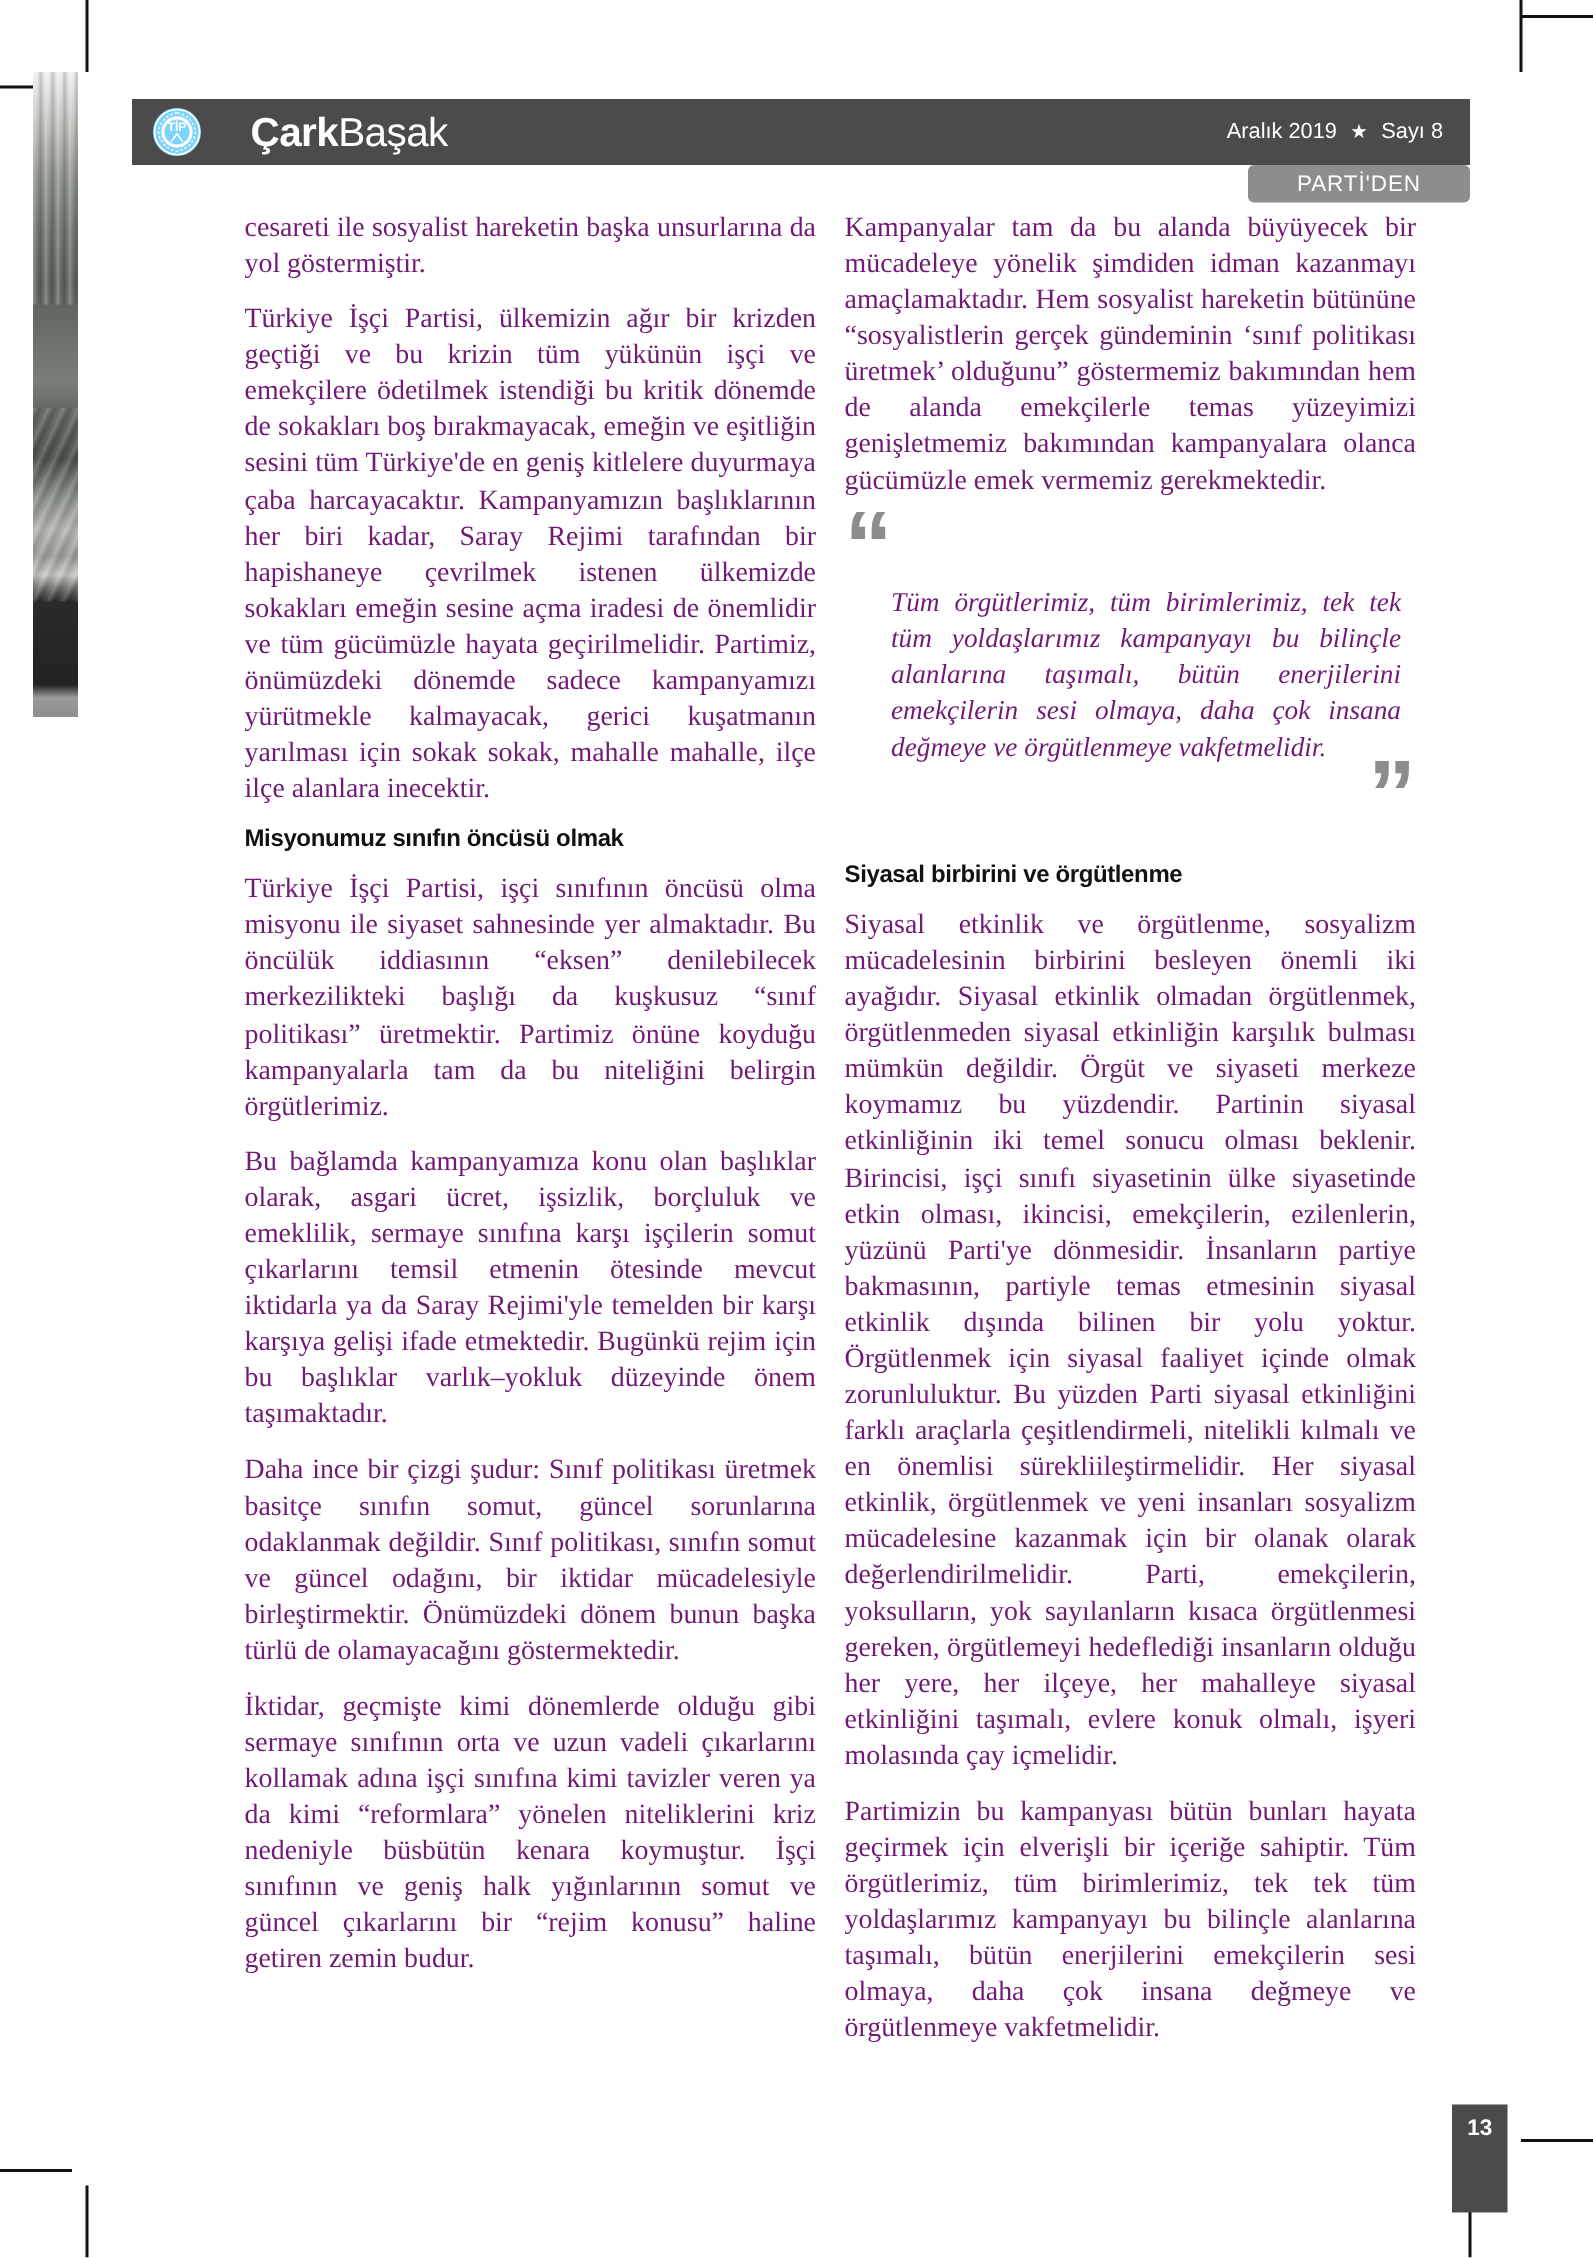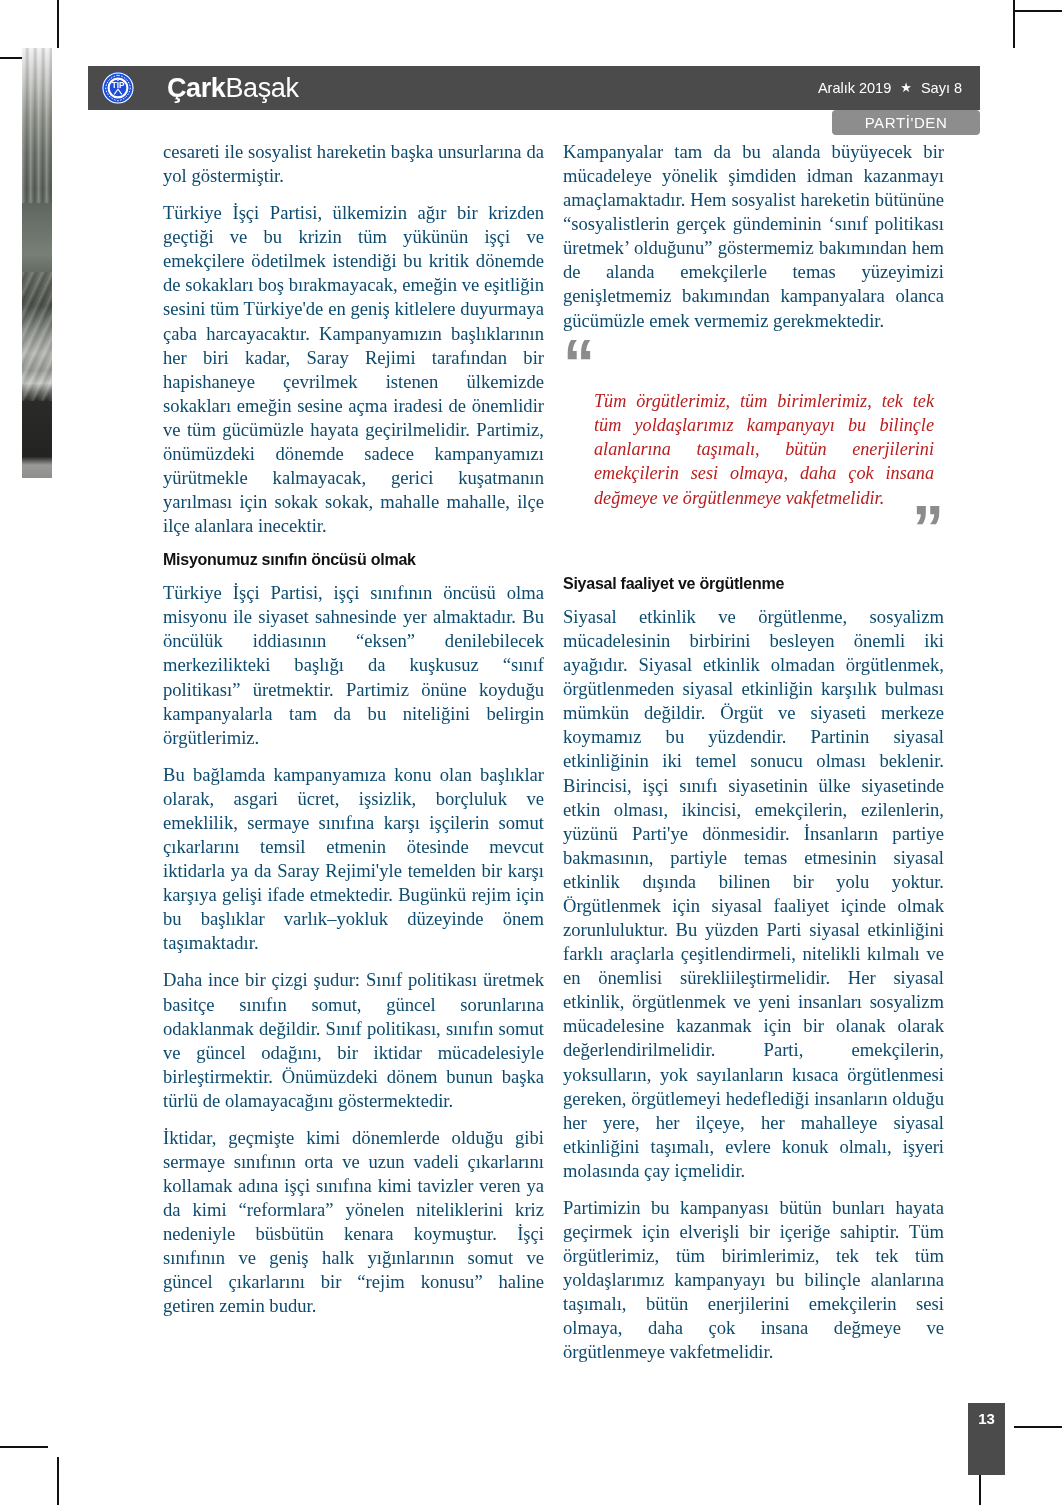--- a/index.html
+++ b/index.html
@@ -87,21 +87,21 @@
     height: 44px;
     background: #4b4b4b;
     display: flex;
     align-items: center;
     padding: 0 18px 0 14px;
     box-sizing: border-box;
   }
   .logo-badge {
     width: 32px; height: 32px;
     border-radius: 50%;
-    background: #1d4ed8;
+    background: #7dd3fc;
     position: relative;
     flex: 0 0 auto;
     margin-right: 9px;
   }
   .logo-badge svg { display: block; }
 
   .wordmark {
     color: #ffffff;
     font-family: "Liberation Sans", sans-serif;
     font-size: 27px;
@@ -154,21 +154,21 @@
     display: flex;
     gap: 19px;
   }
   .col { width: 381px; }
 
   .para {
     font-family: "Liberation Serif", serif;
     font-size: 18.6px;
     line-height: 1.295;
     text-align: justify;
-    color: #0c4a6e;
+    color: #701a75;
     margin: 0 0 13px 0;
     hyphens: none;
   }
   .para:last-child { margin-bottom: 0; }
 
   .subhead {
     font-family: "Liberation Sans", sans-serif;
     font-weight: bold;
     font-size: 16px;
     color: #121212;
@@ -191,21 +191,21 @@
     display: block;
   }
   .q-open { text-align: left; margin-bottom: 8px; }
   .q-close { text-align: right; margin-top: 2px; }
 
   .quote-text {
     font-family: "Liberation Serif", serif;
     font-style: italic;
     font-size: 18.2px;
     line-height: 1.33;
-    color: #b91c1c;
+    color: #701a75;
     text-align: justify;
     margin: 0 0 0 31px;
     padding-right: 10px;
   }
 
   
   .pagenum-block {
     position: absolute;
     right: 57px;
     bottom: 30px;
@@ -280,20 +280,20 @@
 
   <div class="col">
     <p class="para">Kampanyalar tam da bu alanda büyüyecek bir mücadeleye yönelik şimdiden idman kazanmayı amaçlamaktadır. Hem sosyalist hareketin bütününe “sosyalistlerin gerçek gündeminin ‘sınıf politikası üretmek’ olduğunu” göstermemiz bakımından hem de alanda emekçilerle temas yüzeyimizi genişletmemiz bakımından kampanyalara olanca gücümüzle emek vermemiz gerekmektedir.</p>
 
     <div class="pullquote">
       <span class="q-open">“</span>
       <p class="quote-text">Tüm örgütlerimiz, tüm birimlerimiz, tek tek tüm yoldaşlarımız kampanyayı bu bilinçle alanlarına taşımalı, bütün enerjilerini emekçilerin sesi olmaya, daha çok insana değmeye ve örgütlenmeye vakfetmelidir.</p>
       <span class="q-close">”</span>
     </div>
 
-    <h2 class="subhead">Siyasal faaliyet ve örgütlenme</h2>
+    <h2 class="subhead">Siyasal birbirini ve örgütlenme</h2>
 
     <p class="para">Siyasal etkinlik ve örgütlenme, sosyalizm mücadelesinin birbirini besleyen önemli iki ayağıdır. Siyasal etkinlik olmadan örgütlenmek, örgütlenmeden siyasal etkinliğin karşılık bulması mümkün değildir. Örgüt ve siyaseti merkeze koymamız bu yüzdendir. Partinin siyasal etkinliğinin iki temel sonucu olması beklenir. Birincisi, işçi sınıfı siyasetinin ülke siyasetinde etkin olması, ikincisi, emekçilerin, ezilenlerin, yüzünü Parti'ye dönmesidir. İnsanların partiye bakmasının, partiyle temas etmesinin siyasal etkinlik dışında bilinen bir yolu yoktur. Örgütlenmek için siyasal faaliyet içinde olmak zorunluluktur. Bu yüzden Parti siyasal etkinliğini farklı araçlarla çeşitlendirmeli, nitelikli kılmalı ve en önemlisi sürekliileştirmelidir. Her siyasal etkinlik, örgütlenmek ve yeni insanları sosyalizm mücadelesine kazanmak için bir olanak olarak değerlendirilmelidir. Parti, emekçilerin, yoksulların, yok sayılanların kısaca örgütlenmesi gereken, örgütlemeyi hedeflediği insanların olduğu her yere, her ilçeye, her mahalleye siyasal etkinliğini taşımalı, evlere konuk olmalı, işyeri molasında çay içmelidir.</p>
     <p class="para">Partimizin bu kampanyası bütün bunları hayata geçirmek için elverişli bir içeriğe sahiptir. Tüm örgütlerimiz, tüm birimlerimiz, tek tek tüm yoldaşlarımız kampanyayı bu bilinçle alanlarına taşımalı, bütün enerjilerini emekçilerin sesi olmaya, daha çok insana değmeye ve örgütlenmeye vakfetmelidir.</p>
   </div>
 </div>
 
 <div class="pagenum-block">13</div>
 
 </body></html>

